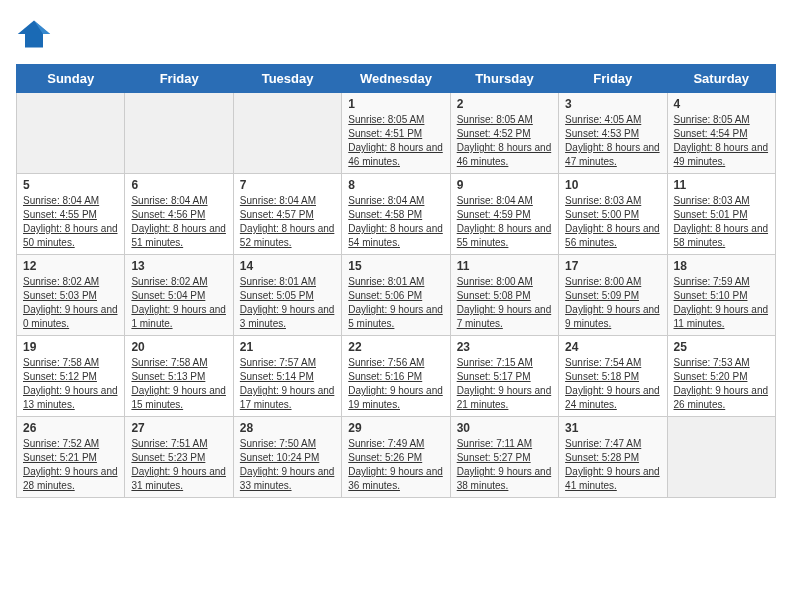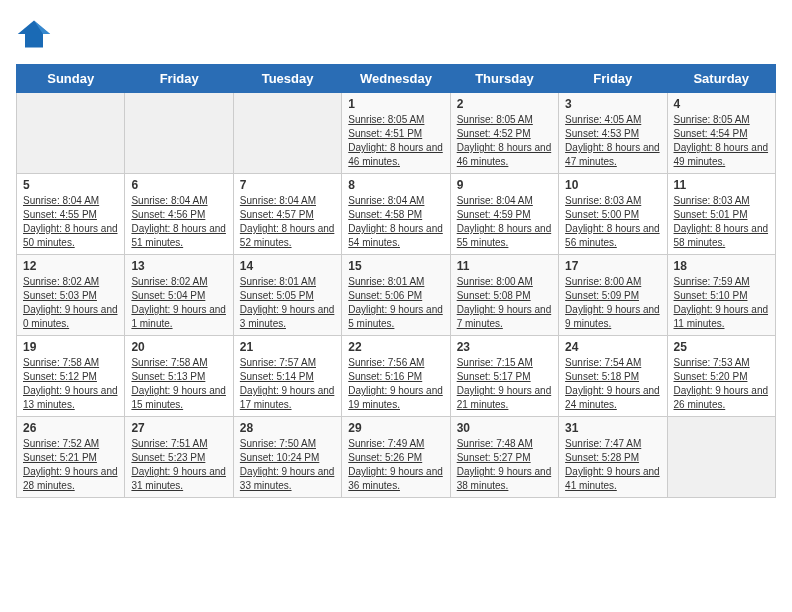--- a/index.html
+++ b/index.html
@@ -303,21 +303,21 @@
 Daylight: 9 hours and 33 minutes.</div>
         </td>
         <td>
           <span class="day-number">29</span>
           <div class="day-info">Sunrise: 7:49 AM
 Sunset: 5:26 PM
 Daylight: 9 hours and 36 minutes.</div>
         </td>
         <td>
           <span class="day-number">30</span>
-          <div class="day-info">Sunrise: 7:48 AM
+          <div class="day-info">Sunrise: 7:11 AM
 Sunset: 5:27 PM
 Daylight: 9 hours and 38 minutes.</div>
         </td>
         <td>
           <span class="day-number">31</span>
           <div class="day-info">Sunrise: 7:47 AM
 Sunset: 5:28 PM
 Daylight: 9 hours and 41 minutes.</div>
         </td>
         <td class="empty-cell"></td>

